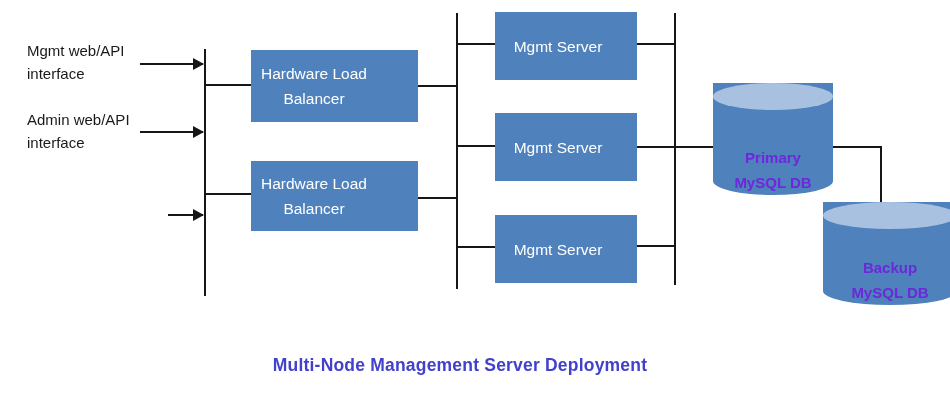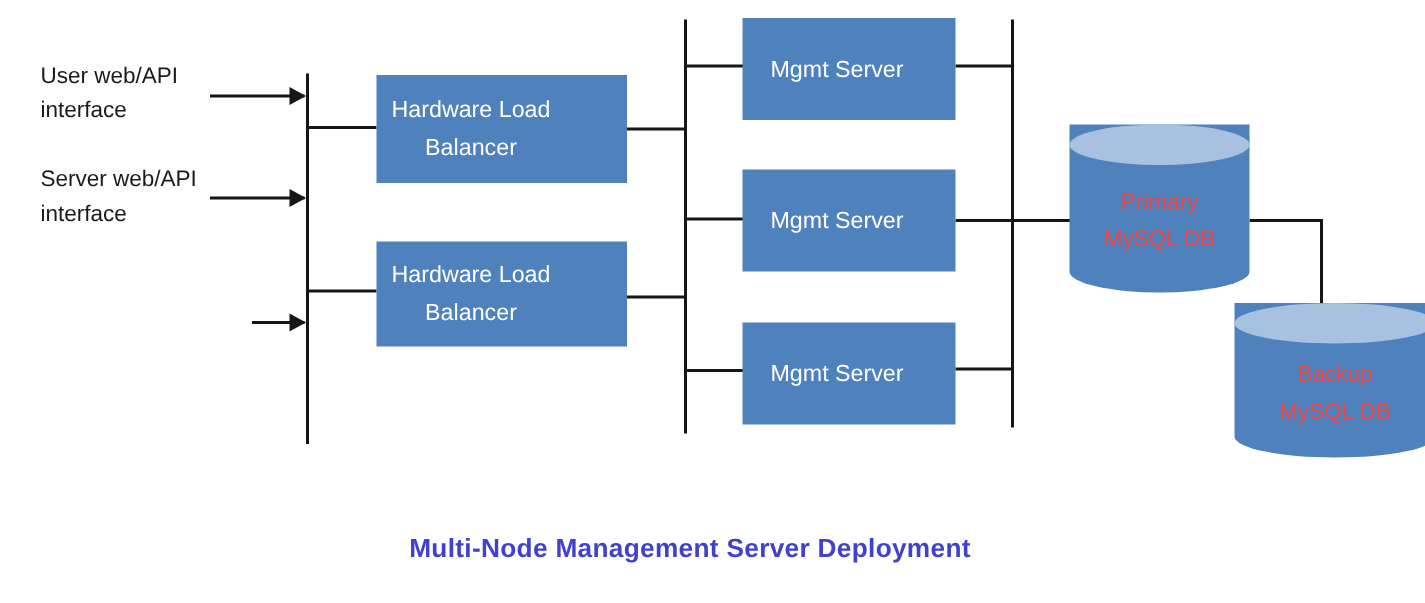--- a/index.html
+++ b/index.html
@@ -54,49 +54,50 @@
     position: absolute;
     left: 0; right: 0; top: 0;
     height: 27px;
     background: #A9C1E0;
     border-radius: 50%;
   }
   .cyl .cyl-label {
     position: absolute;
     left: 0; right: 0; top: 0; bottom: 0;
     display: flex;
-    align-items: center;
+    align-items: flex-end;
     justify-content: center;
     text-align: center;
-    color: #ef4444;
+    color: #6d28d9;
     font-size: 15px;
     line-height: 25px;
     padding-top: 16px;
     box-sizing: border-box;
+    font-weight: bold;
   }
   .cyl .cyl-label .txt { width: 92px; }
   .title {
     position: absolute;
     left: -15px;
     width: 950px;
     top: 355px;
     text-align: center;
     font-weight: bold;
     font-size: 17.5px;
     letter-spacing: 0.2px;
     color: #4141CB;
   }
 </style>
 </head>
 <body>
 
 <div class="canvas">
 
-  <div class="io-label" style="left:27px; top:39px; width:130px">User web/API interface</div>
-  <div class="io-label" style="left:27px; top:108px; width:130px">Server web/API interface</div>
+  <div class="io-label" style="left:27px; top:39px; width:130px">Mgmt web/API interface</div>
+  <div class="io-label" style="left:27px; top:108px; width:130px">Admin web/API interface</div>
 
   <div class="arrow" style="left:140px; top:63px; width:63px"></div>
   <div class="arrow" style="left:140px; top:131px; width:63px"></div>
   <div class="arrow" style="left:168px; top:214px; width:35px"></div>
 
   <div class="vline" style="left:204px; top:49px; height:247px"></div>
   <div class="vline" style="left:456px; top:13px; height:276px"></div>
   <div class="vline" style="left:674px; top:13px; height:272px"></div>
   <div class="vline" style="left:880px; top:146px; height:61px"></div>
 

